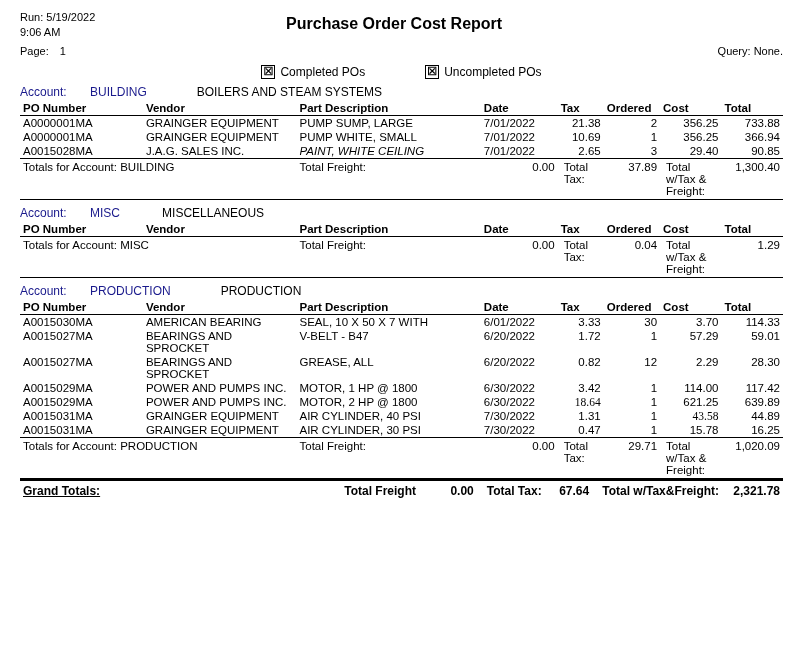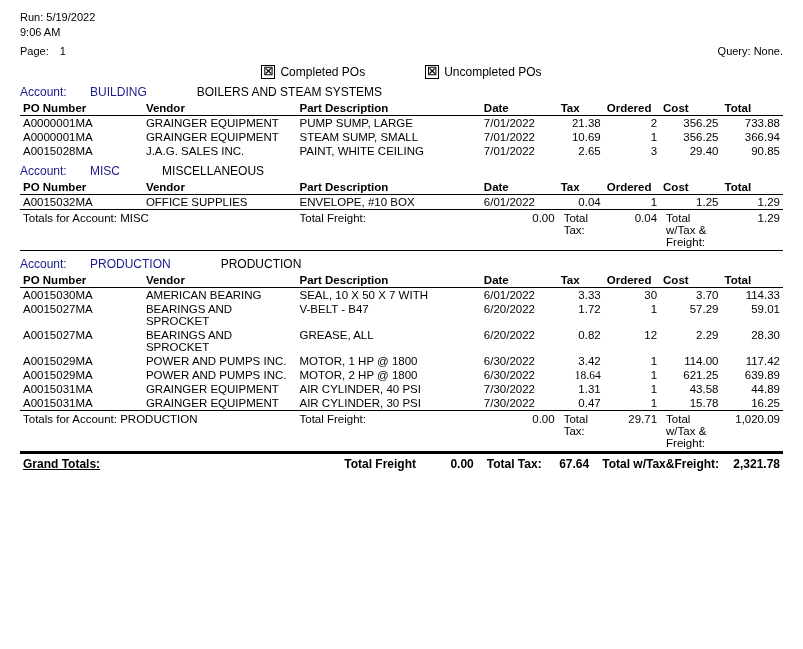--- a/index.html
+++ b/index.html
@@ -99,20 +99,21 @@
   </style>
 </head>
 <body>
 
 <div style="display:flex; justify-content:space-between; align-items:flex-start;">
   <div class="run-info">
     <span>Run:</span>
     <span>5/19/2022</span><br>
     <span>9:06 AM</span>
   </div>
+  <div class="report-title" style="flex:1; text-align:center;">Purchase Order Cost Report</div>
   <div style="width:90px;"></div>
 </div>
 
 <div class="page-dates-row">
   <div class="page-info">
     <span>Page:</span>
     <span style="margin-left:8px;">1</span>
   </div>
   <div class="dates-info">
     <div>
@@ -160,37 +161,46 @@
           <td style="width: 180px;">PUMP SUMP, LARGE</td>
           <td style="width: 75px;">7/01/2022</td>
           <td class="right" style="width: 45px;">21.38</td>
           <td class="right" style="width: 55px;">2</td>
           <td class="right" style="width: 60px;">356.25</td>
           <td class="right" style="width: 60px;">733.88</td>
         </tr>
         <tr>
           <td style="width: 120px;">A0000001MA</td>
           <td style="width: 150px;">GRAINGER EQUIPMENT</td>
-          <td style="width: 180px;">STEAM SUMP, SMALL</td>
+          <td style="width: 180px;">PUMP WHITE, SMALL</td>
           <td style="width: 75px;">7/01/2022</td>
           <td class="right" style="width: 45px;">10.69</td>
           <td class="right" style="width: 55px;">1</td>
           <td class="right" style="width: 60px;">356.25</td>
           <td class="right" style="width: 60px;">366.94</td>
         </tr>
         <tr>
           <td style="width: 120px;">A0015028MA</td>
           <td style="width: 150px;">J.A.G. SALES INC.</td>
-          <td style="width: 180px;">PAINT, WHITE CEILING</td>
+          <td style="width: 180px; font-style: italic;">PAINT, WHITE CEILING</td>
           <td style="width: 75px;">7/01/2022</td>
           <td class="right" style="width: 45px;">2.65</td>
           <td class="right" style="width: 55px;">3</td>
           <td class="right" style="width: 60px;">29.40</td>
           <td class="right" style="width: 60px; text-align: right;">90.85</td>
         </tr>
+        <tr class="totals-row">
+      <td colspan="2" style="font-size:11.5px;">Totals for Account: BUILDING</td>
+      <td>Total Freight:</td>
+      <td class="right">0.00</td>
+      <td style="padding-left:6px;">Total Tax:</td>
+      <td class="right">37.89</td>
+      <td style="padding-left:6px;">Total w/Tax &amp; Freight:</td>
+      <td class="right">1,300.40</td>
+    </tr>
       </tbody>
     </table>
     <div class="account-header">
       <div class="account-header-line">
         <span class="account-label">Account:</span>
         <span class="account-name blue-text">&nbsp;MISC</span>
         <span class="account-desc" style="margin-left:22px;text-align:right;">MISCELLANEOUS</span>
       </div>
     </div>
     <table>
@@ -200,30 +210,20 @@
           <th style="width: 150px;">Vendor</th>
           <th style="width: 180px;">Part Description</th>
           <th style="width: 75px;">Date</th>
           <th class="right" style="width: 45px;">Tax</th>
           <th class="right" style="width: 55px;">Ordered</th>
           <th class="right" style="width: 60px;">Cost</th>
           <th class="right" style="width: 60px;">Total</th>
         </tr>
       </thead>
       <tbody>
-        <tr>
-          <td style="width: 120px;">A0015032MA</td>
-          <td style="width: 150px;">OFFICE SUPPLIES</td>
-          <td style="width: 180px;">ENVELOPE, #10 BOX</td>
-          <td style="width: 75px;">6/01/2022</td>
-          <td class="right" style="width: 45px;">0.04</td>
-          <td class="right" style="width: 55px;">1</td>
-          <td class="right" style="width: 60px;">1.25</td>
-          <td class="right" style="width: 60px;">1.29</td>
-        </tr>
         <tr class="totals-row">
       <td colspan="2" style="font-size:11.5px;">Totals for Account: MISC</td>
       <td>Total Freight:</td>
       <td class="right">0.00</td>
       <td style="padding-left:6px;">Total Tax:</td>
       <td class="right">0.04</td>
       <td style="padding-left:6px;">Total w/Tax &amp; Freight:</td>
       <td class="right">1.29</td>
     </tr>
       </tbody>
@@ -299,21 +299,21 @@
           <td class="right" style="width: 60px;">621.25</td>
           <td class="right" style="width: 60px;">639.89</td>
         </tr>
         <tr>
           <td style="width: 120px;">A0015031MA</td>
           <td style="width: 150px;">GRAINGER EQUIPMENT</td>
           <td style="width: 180px;">AIR CYLINDER, 40 PSI</td>
           <td style="width: 75px;">7/30/2022</td>
           <td class="right" style="width: 45px;">1.31</td>
           <td class="right" style="width: 55px;">1</td>
-          <td class="right" style="width: 60px;">43.58</td>
+          <td class="right" style="width: 60px; font-family: Liberation Serif, serif;">43.58</td>
           <td class="right" style="width: 60px;">44.89</td>
         </tr>
         <tr>
           <td style="width: 120px;">A0015031MA</td>
           <td style="width: 150px;">GRAINGER EQUIPMENT</td>
           <td style="width: 180px;">AIR CYLINDER, 30 PSI</td>
           <td style="width: 75px;">7/30/2022</td>
           <td class="right" style="width: 45px;">0.47</td>
           <td class="right" style="width: 55px;">1</td>
           <td class="right" style="width: 60px;">15.78</td>

